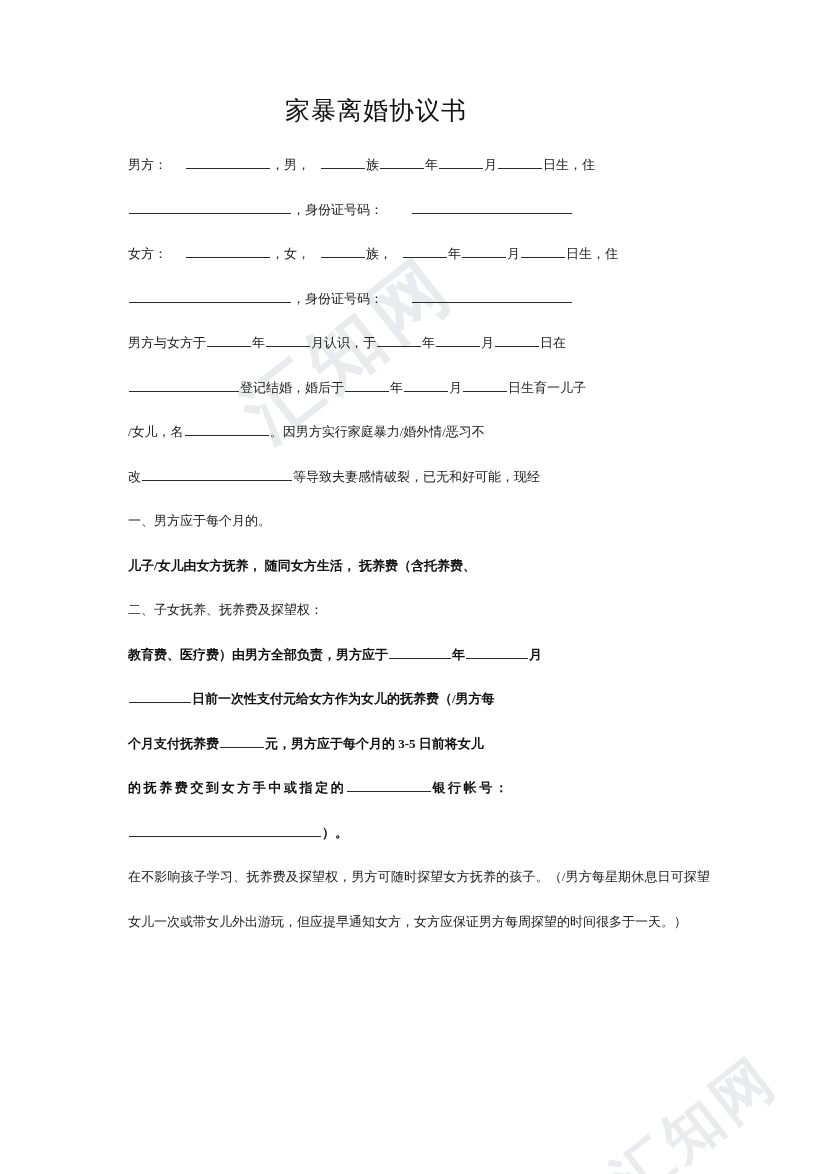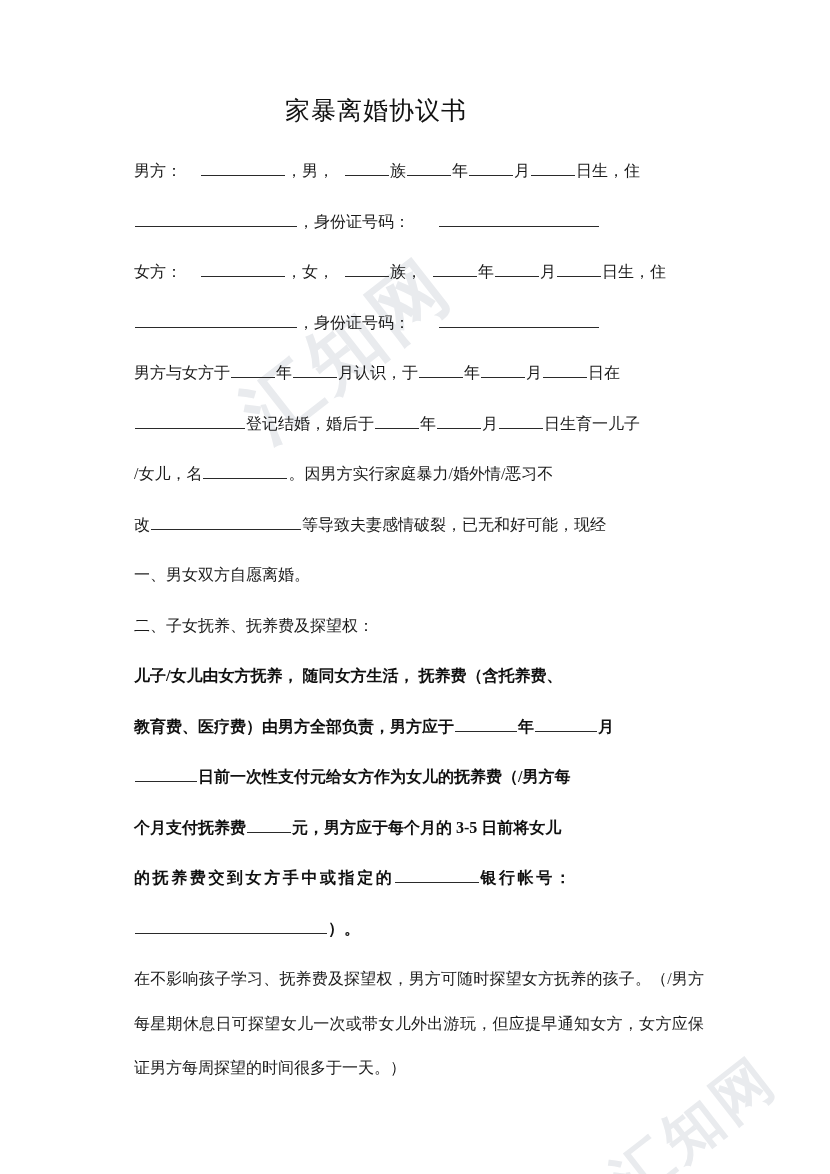--- a/index.html
+++ b/index.html
@@ -76,22 +76,22 @@
   }
 
   #body-block {
     position: absolute;
     left: 128px;
     top: 143px;
     width: 582px;
   }
 
   .para {
-    margin: 6px;
-    font-size: 16px;
+    margin: 0;
+    font-size: 13px;
     line-height: 44.5px;
     color: #1a1a1a;
     text-align: justify;
     text-justify: inter-character;
     font-family: "Liberation Serif", "DejaVu Serif", serif;
   }
   .para.heavy {
     font-weight: 600;
     color: #101010;
   }
@@ -162,25 +162,25 @@
 
       <p class="para">
         <span>/女儿，名</span><span class="blank b-l"></span><span>。因男方实行家庭暴力/婚外情/恶习不</span>
       </p>
 
       <p class="para">
         <span>改</span><span class="blank b-xxl"></span><span>等导致夫妻感情破裂，已无和好可能，现经</span>
       </p>
 
 
-      <p class="para">一、男女双方自愿离婚。</p>
+      <p class="para">一、男方应于每个月的。</p>
+
+      <p class="para heavy">儿子/女儿由女方抚养， 随同女方生活， 抚养费（含托养费、</p>
 
       <p class="para">二、子女抚养、抚养费及探望权：</p>
-
-      <p class="para heavy">儿子/女儿由女方抚养， 随同女方生活， 抚养费（含托养费、</p>
 
       <p class="para heavy">
         <span>教育费、医疗费）由男方全部负责，男方应于</span><span class="blank b-m"></span><span>年</span><span class="blank b-m"></span><span>月</span>
       </p>
 
       <p class="para heavy">
         <span class="blank b-m"></span><span>日前一次性支付元给女方作为女儿的抚养费（/男方每</span>
       </p>
 
       <p class="para heavy">

